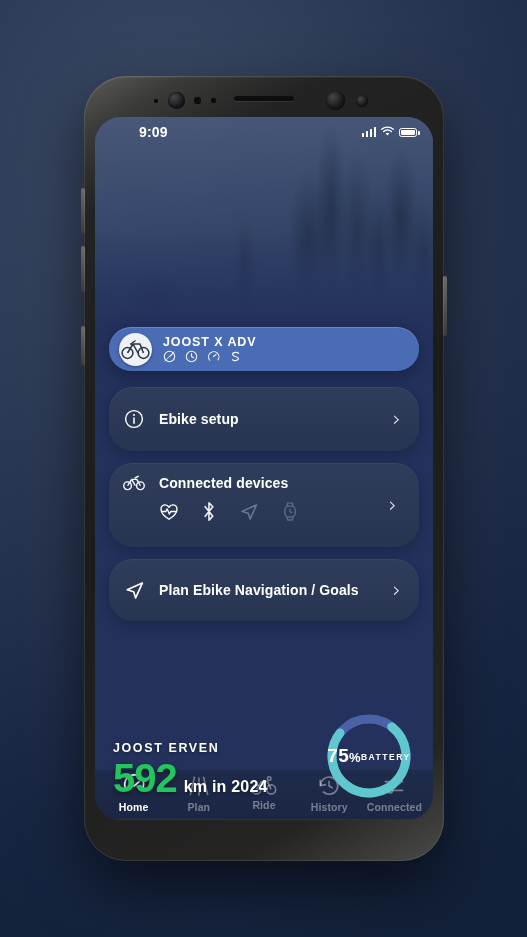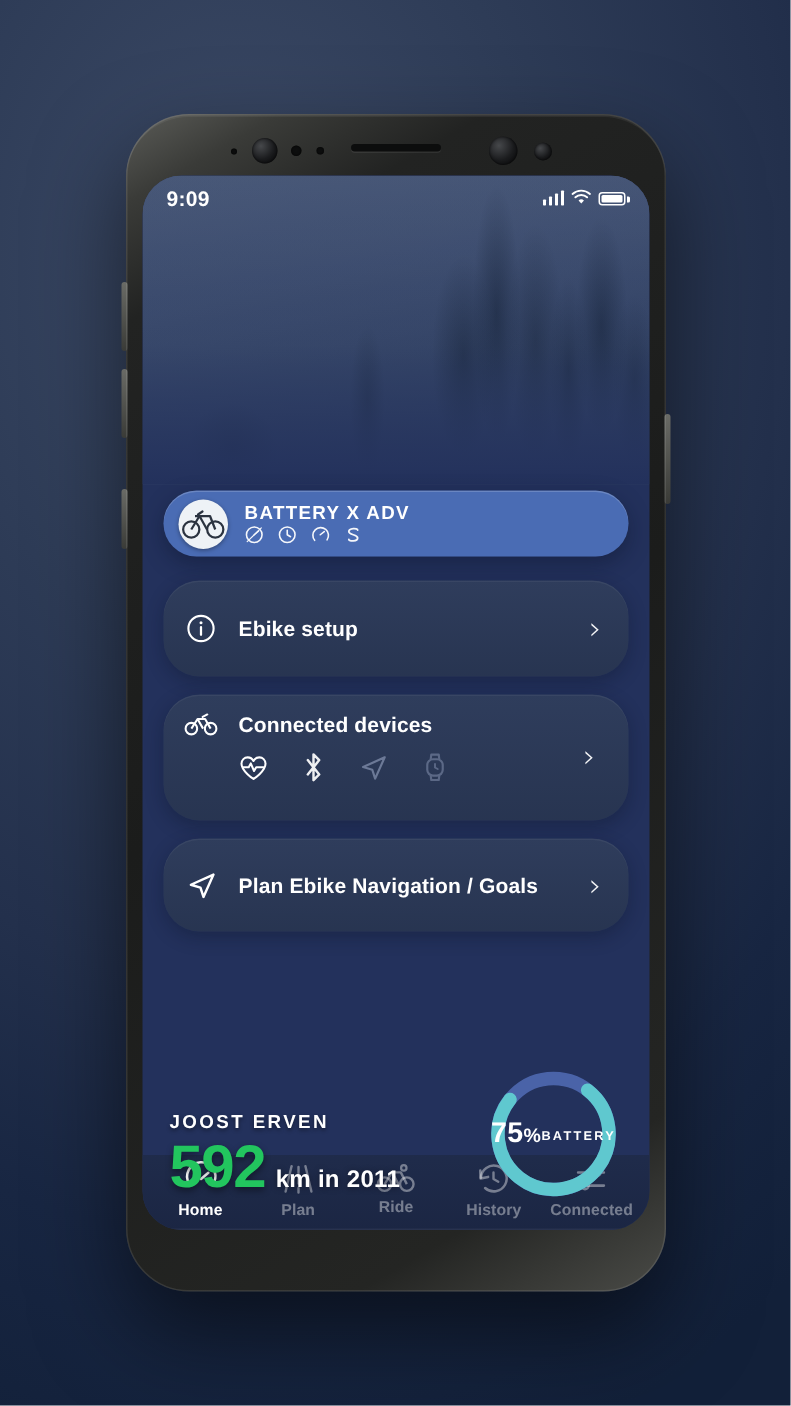--- a/index.html
+++ b/index.html
@@ -56,21 +56,21 @@
        radial-gradient(ellipse 16px 70px at 150px 150px, rgba(32,44,62,.55) 0%, rgba(32,44,62,0) 72%),
        radial-gradient(ellipse 40px 40px at 60px 182px, rgba(34,46,64,.50) 0%, rgba(34,46,64,0) 75%),
        linear-gradient(170deg, #50607f 0%, #48587a 30%, #3e4e70 58%, #38486a 80%, #334364 100%);
   }
   #hero-tint { position:absolute; inset:0;
      background: linear-gradient(180deg, rgba(40,56,92,.34) 0%, rgba(38,54,90,.44) 55%, rgba(35,49,92,.86) 92%, #23315c 100%); }
 
   
   #statusbar { position:absolute; left:0; right:0; top:0; height:30px; padding:0 16px;
                display:flex; align-items:center; justify-content:space-between; z-index:6; }
-  #clock { color:#fff; font-size:14px; font-weight:600; letter-spacing:.2px; }
+  #clock { color:#fff; font-size:14px; font-weight:600; letter-spacing:.2px;margin-left:28px; }
   #status-icons { display:flex; align-items:center; gap:5px; }
   .bars { display:flex; align-items:flex-end; gap:1.5px; height:10px; }
   .bars i { display:block; width:2.5px; background:#fff; border-radius:.5px; }
   .bars i:nth-child(1){height:4px} .bars i:nth-child(2){height:6px}
   .bars i:nth-child(3){height:8px} .bars i:nth-child(4){height:10px}
   .batt { width:18px; height:9px; border:1.4px solid #fff; border-radius:2.5px; position:relative; }
   .batt::after{content:"";position:absolute;right:-3.5px;top:2px;width:2px;height:4px;background:#fff;border-radius:0 1px 1px 0;}
   .batt::before{content:"";position:absolute;left:1px;top:1px;bottom:1px;right:1px;background:#fff;border-radius:1px;}
 
   
@@ -184,21 +184,21 @@
           <path d="M0.7 2.3 a8.7 8.7 0 0 1 11.6 0" stroke="#fff" stroke-width="1.3" fill="none" stroke-linecap="round"></path>
         </svg>
         <span class="batt"></span>
       </div>
     </div>
 
     <div id="hero-stats">
       <div id="user-name">JOOST ERVEN</div>
       <div id="dist-row">
         <span id="dist-value">592</span>
-        <span id="dist-unit">km in 2011</span>
+        <span id="dist-unit">km in 2024</span>
       </div>
     </div>
 
     <div id="ring-wrap">
       <svg width="92" height="92" viewBox="0 0 92 92">
         <circle cx="46" cy="46" r="37" fill="none" stroke="#4a63a8" stroke-width="9"></circle>
         <circle id="ring-arc" cx="46" cy="46" r="37" fill="none" stroke="#5fc8cf" stroke-width="9" stroke-linecap="round" transform="rotate(-52 46 46)" stroke-dasharray="174.35839227423352 58.119464091411174"></circle>
       </svg>
       <div id="ring-label">
         <div id="ring-pct"><span>75</span><span class="pc">%</span></div>
@@ -211,21 +211,21 @@
       <div id="bike-card" style="background: linear-gradient(rgb(74, 108, 180) 0%, rgb(74, 108, 180) 100%);">
         <div id="bike-avatar">
           <svg width="29" height="22" viewBox="0 0 29 22">
             <circle cx="6.5" cy="15" r="5.4" fill="none" stroke="#2b3340" stroke-width="1.5"></circle>
             <circle cx="22.5" cy="15" r="5.4" fill="none" stroke="#2b3340" stroke-width="1.5"></circle>
             <path d="M6.5 15 L12 6 L19 6 L22.5 15 M12 6 L17 15 M9 6 L14 6" stroke="#2b3340" stroke-width="1.5" fill="none" stroke-linejoin="round"></path>
             <path d="M11 5 L14 3" stroke="#2b3340" stroke-width="1.5" stroke-linecap="round"></path>
           </svg>
         </div>
         <div id="bike-info">
-          <div id="bike-name">BATTERY X ADV</div>
+          <div id="bike-name">JOOST X ADV</div>
           <div id="bike-icons">
             <svg width="13" height="13" viewBox="0 0 16 16">
               <circle cx="8" cy="8" r="6.4" fill="none" stroke="#fff" stroke-width="1.3"></circle>
               <path d="M8 8 L11.4 5.1" stroke="#fff" stroke-width="1.3" stroke-linecap="round"></path>
               <path d="M2.2 13.6 L13.8 2.4" stroke="#fff" stroke-width="1" stroke-linecap="round"></path>
             </svg>
             <svg width="13" height="13" viewBox="0 0 16 16">
               <circle cx="8" cy="8" r="6.4" fill="none" stroke="#fff" stroke-width="1.3"></circle>
               <path d="M8 4.4 L8 8 L10.7 9.6" stroke="#fff" stroke-width="1.3" fill="none" stroke-linecap="round" stroke-linejoin="round"></path>
             </svg>

